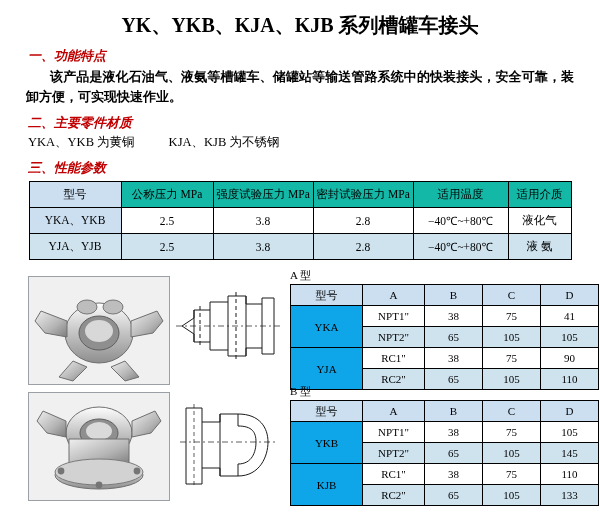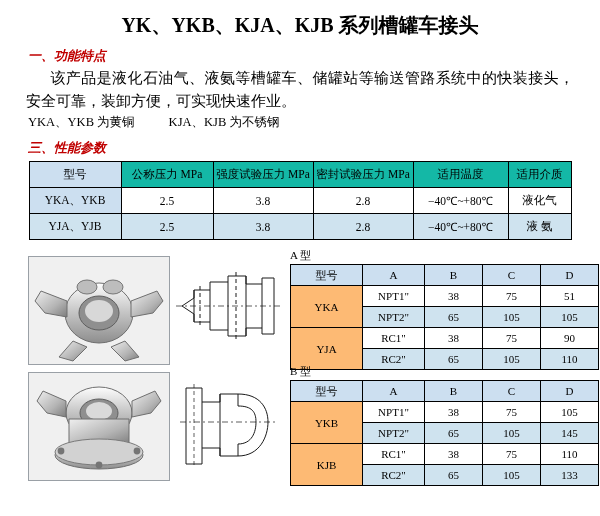--- a/index.html
+++ b/index.html
@@ -36,25 +36,26 @@
     color: #c00000;
     font-weight: bold;
     font-size: 13px;
     margin-left: 28px;
     margin-top: 8px;
     margin-bottom: 2px;
     font-family: "Liberation Sans", sans-serif;
     font-style: italic;
   }
   .para {
-    font-size: 15px;
+    font-size: 13px;
     line-height: 1.5;
     margin: 0 26px 0 26px;
     text-align: justify;
     font-family: "Liberation Serif", serif;
+    font-weight: bold;
   }
   .para .indent {
     display: inline-block;
     width: 24px;
   }
   .mat-line {
     font-size: 12.5px;
     margin: 2px 0 0 28px;
     font-family: "Liberation Serif", serif;
   }
@@ -125,37 +126,38 @@
     font-size: 11px;
     height: 20px;
     font-family: "Liberation Serif", serif;
     padding: 0;
   }
   table.dim th {
     background: #ccdff0;
     font-weight: normal;
   }
   table.dim td.hdrcell {
-    background: #fdba74;
+    background: #0ea5e9;
   }
   table.dim tr.alt td {
     background: #cfe3ef;
   }
   .svgwrap { display:block; }
 </style>
 </head>
 <body>
 
 <div class="page">
 
   <div class="title">YK、YKB、KJA、KJB 系列槽罐车接头</div>
 
   <div class="section-head">一、功能特点</div>
   <div class="para"><span class="indent"></span><span>该产品是液化石油气、液氨等槽罐车、储罐站等输送管路系统中的快装接头，安全可靠，装卸方便，可实现快速作业。</span></div>
 
+  <div class="section-head">二、主要零件材质</div>
   <div class="mat-line">
     <span>YKA、YKB 为黄铜</span><span class="gap"></span><span>KJA、KJB 为不锈钢</span>
   </div>
 
   <div class="section-head">三、性能参数</div>
 
   <table class="perf">
     <colgroup>
       <col style="width:92px">
       <col style="width:92px">
@@ -260,21 +262,21 @@
           <th>C</th>
           <th>D</th>
         </tr>
       </thead>
       <tbody>
         <tr>
           <td class="hdrcell" rowspan="2">YKA</td>
           <td>NPT1"</td>
           <td>38</td>
           <td>75</td>
-          <td>51</td>
+          <td>41</td>
         </tr>
         <tr class="alt">
           <td>NPT2"</td>
           <td>65</td>
           <td>105</td>
           <td>105</td>
         </tr>
         <tr>
           <td class="hdrcell" rowspan="2">YJA</td>
           <td>RC1"</td>

